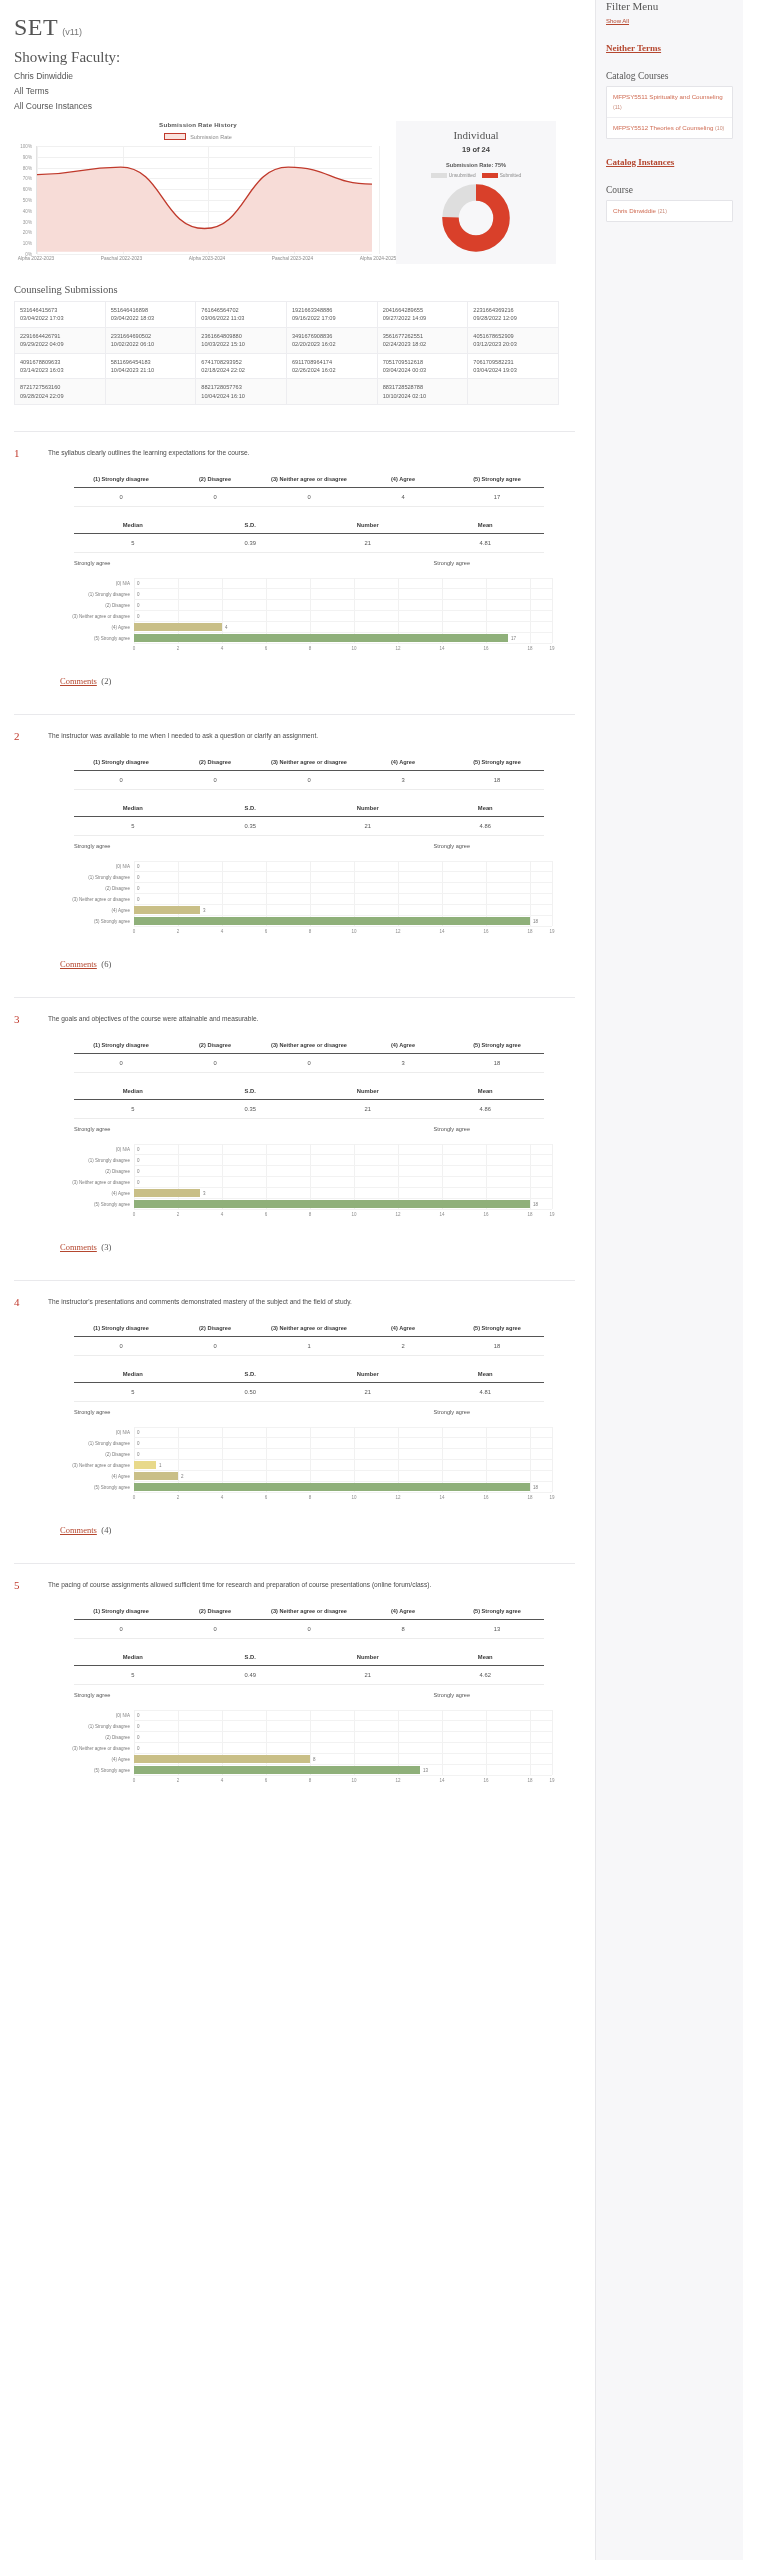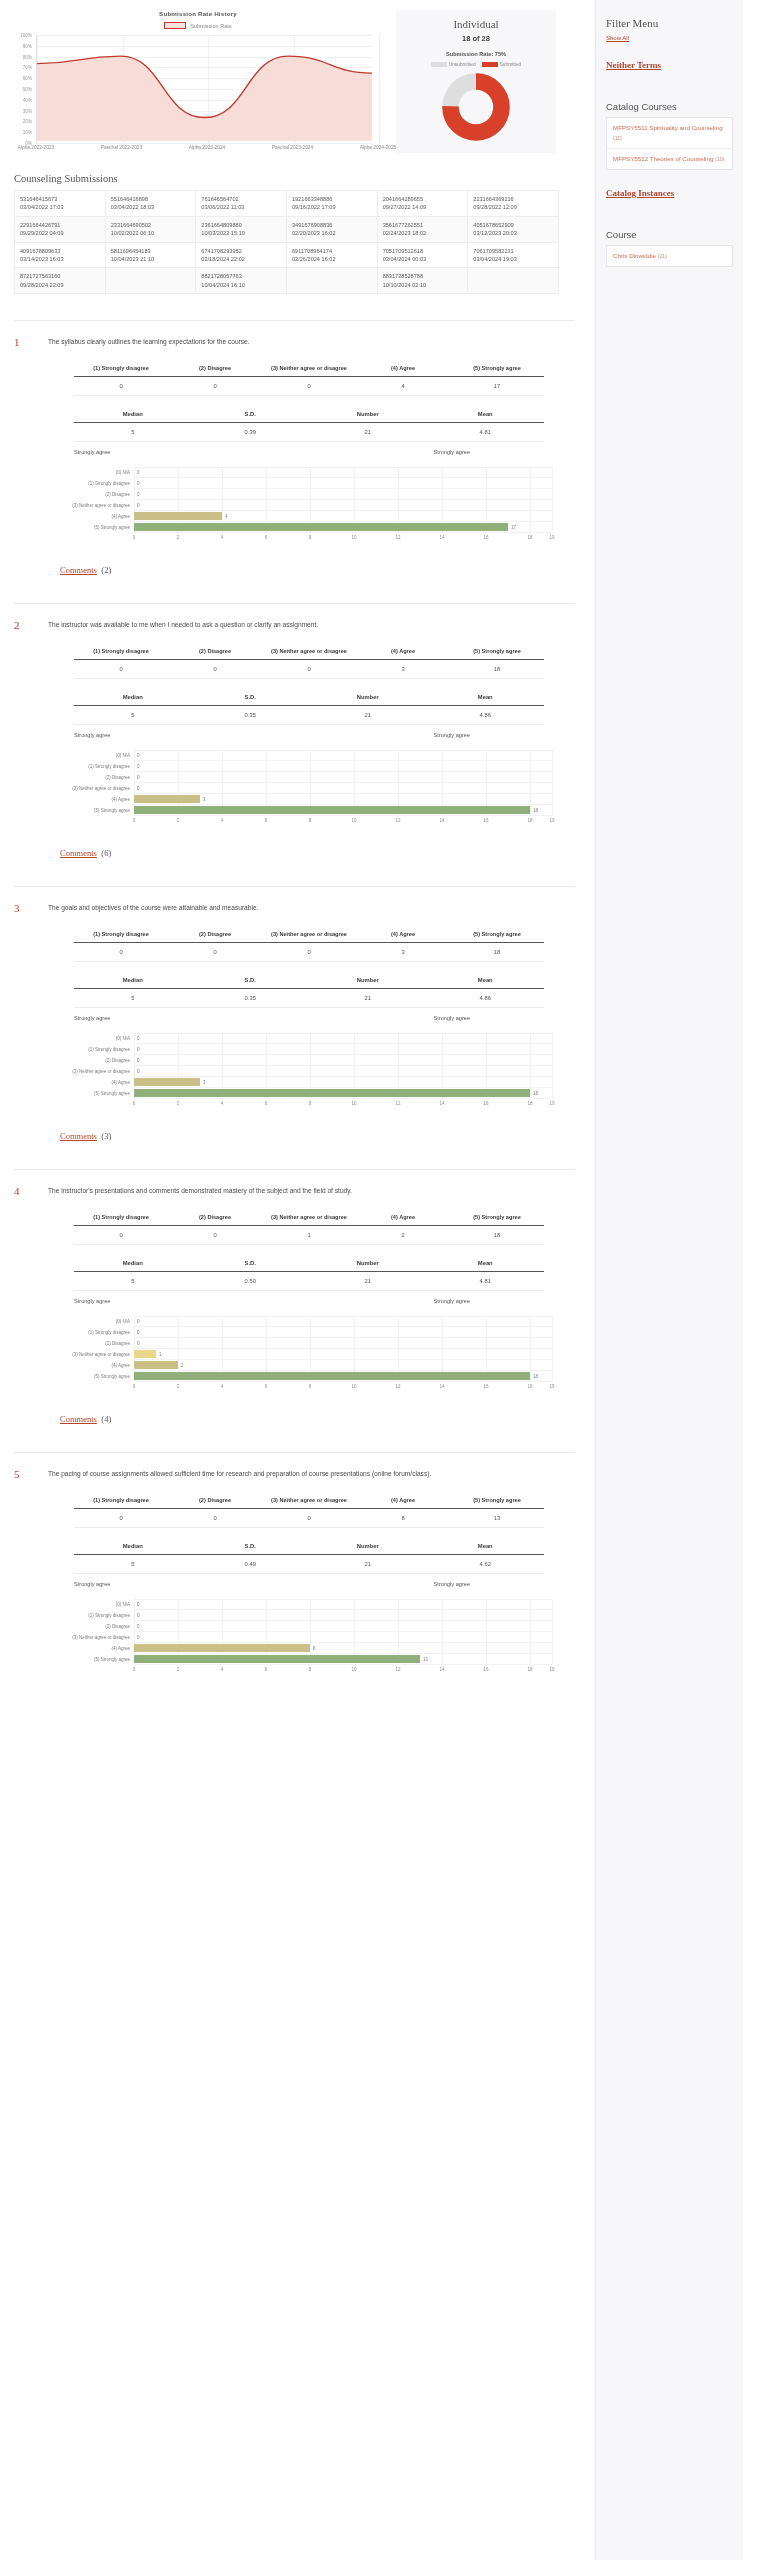--- a/index.html
+++ b/index.html
@@ -17,21 +17,21 @@
   .content {
     width: 595px;
     background: #fff;
     padding: 0;
     position: relative;
   }
   .sidebar {
     width: 148px;
     background: #f7f7f9;
     border-left: 1px solid #e7e7ea;
-    padding: 17px 10px 10px 10px;
+    padding: 0 10px 10px 10px;
     font-size: 8px;
   }
 
   
   .hdr { padding: 14px 0 0 14px; }
   .set-title {
     font-family: "Liberation Serif", serif;
     font-size: 24px;
     color: #555;
     letter-spacing: 0.5px;
@@ -131,33 +131,40 @@
 
   .comments { margin: 14px 0 0 46px; }
   .comments a { color:#b5472f; text-decoration:underline; font-size:8.5px; font-family:"Liberation Serif",serif;}
   .comments .cnt { color:#555; font-size:8.5px; font-family:"Liberation Serif",serif;}
 
   
   .sb-title { font-family:"Liberation Serif",serif; font-size:11px; color:#555; }
   .sb-link-small { display:inline-block; margin-top:6px; font-size:6px; color:#b5472f; text-decoration:underline;}
   .sb-section-link { display:block; margin-top:18px; font-size:9px; color:#b5472f; text-decoration:underline;
                      font-family:"Liberation Serif",serif; font-weight:bold;}
-  .sb-section-h { font-family:Liberation Sans, sans-serif; font-size:9.5px; color:#555; margin-top:31px;}
+  .sb-section-h { font-family:Liberation Serif, serif; font-size:9.5px; color:#555; margin-top:18px;}
   .sb-list { margin-top:5px; border:1px solid #e4e4e8; border-radius:1px; background:#fff;}
   .sb-item { padding:5px 6px; font-size:6.2px; color:#cf6b52; line-height:1.6; border-bottom:1px solid #eeeef1;}
   .sb-item:last-child { border-bottom:none; }
   .sb-item .cnt { color:#c98b7a; font-size:5.2px;}
 </style>
 </head>
 <body>
 
 <div class="page">
 
   <div class="content">
 
+    <div class="hdr">
+      <span class="set-title">SET</span><span class="set-ver">(v11)</span>
+      <div class="showing">Showing Faculty:</div>
+      <div class="meta-line">Chris Dinwiddie</div>
+      <div class="meta-line">All Terms</div>
+      <div class="meta-line">All Course Instances</div>
+    </div>
 
     <div class="charts-row">
 
       <div class="linechart-wrap">
         <div class="lc-title">Submission Rate History</div>
         <div class="lc-legend">
           <div class="swatch"></div>
           <span>Submission Rate</span>
         </div>
         <div class="lc-plot">
@@ -203,21 +210,21 @@
               <div style="left: 85.5px;">Paschal 2022-2023</div>
               <div style="left: 171px;">Alpha 2023-2024</div>
               <div style="left: 256.5px;">Paschal 2023-2024</div>
               <div style="left: 342px;">Alpha 2024-2025</div>
             </div>
         </div>
       </div>
 
       <div class="donut-card">
         <div class="donut-title">Individual</div>
-        <div class="donut-sub">18 of 28</div>
+        <div class="donut-sub">19 of 24</div>
         <div class="donut-rate">Submission Rate: 75%</div>
         <div class="donut-legend">
           <div class="li">
             <div class="sw" id="swUn" style="background: rgb(222, 222, 222);"></div>
             <div class="lbl">Unsubmitted</div>
           </div>
           <div class="li">
             <div class="sw" id="swSub" style="background: rgb(217, 64, 42);"></div>
             <div class="lbl">Submitted</div>
           </div>

